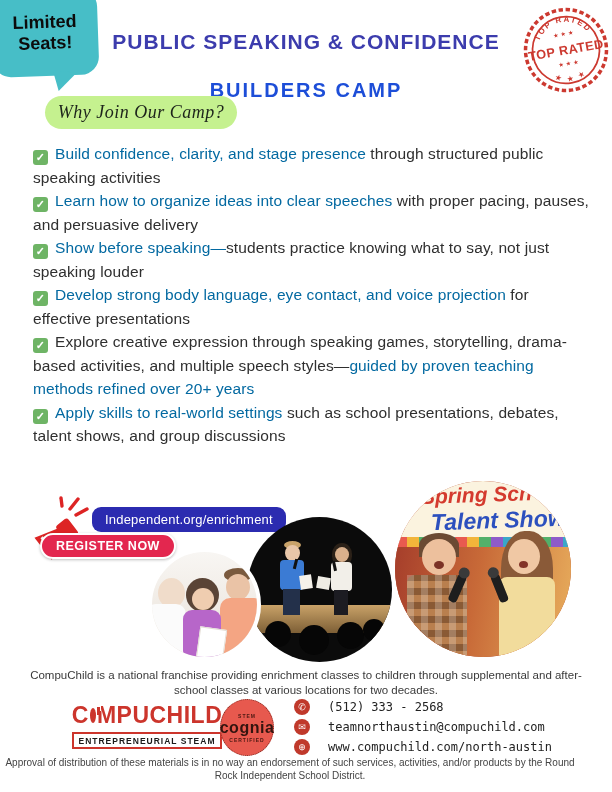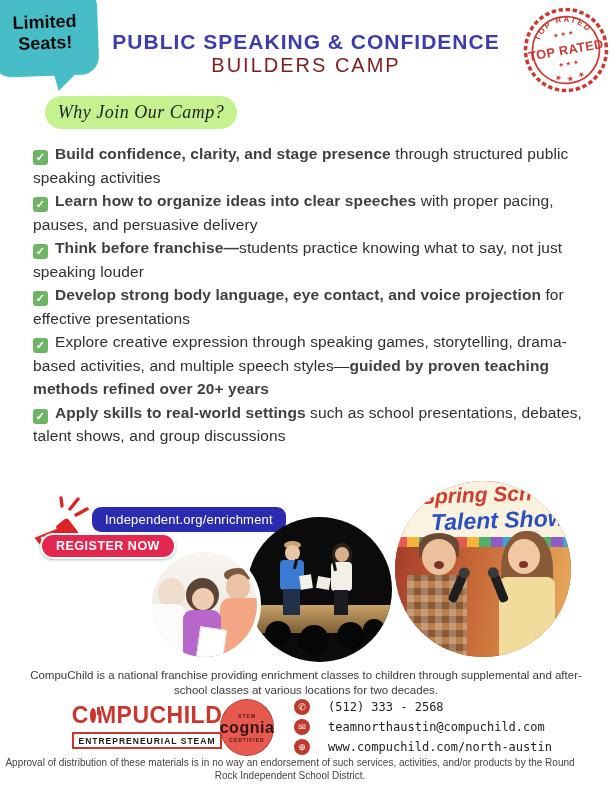--- a/index.html
+++ b/index.html
@@ -20,37 +20,37 @@
   .speech-bubble::after {
     content:""; position:absolute; left:58px; bottom:-16px;
     width:0; height:0;
     border-left:8px solid transparent; border-right:16px solid transparent;
     border-top:20px solid #47BEC7; transform:rotate(8deg);
   }
   .speech-bubble .txt { font-weight:bold; color:#0c0c0c; font-size:18px; line-height:21px; }
 
   .title-wrap { position:absolute; left:90px; right:90px; top:30px; text-align:center; }
   .title-line1 { color:#3C3CAD; font-size:21px; font-weight:800; letter-spacing:1px; }
-  .title-line2 { color:#7f1d1d; font-size:20px; font-weight:400; letter-spacing:2px; margin-top:0; }
+  .title-line2 { color:#1d4ed8; font-size:20px; font-weight:700; letter-spacing:2px; margin-top:25px; }
 
   .stamp { position:absolute; left:522px; top:6px; width:88px; height:88px; transform:rotate(-10deg); opacity:.92; }
 
   
   .why-pill {
     position:absolute; left:45px; top:96px; width:192px; height:33px;
     background:#C5F18F; border-radius:17px;
     display:flex; align-items:center; justify-content:center;
     font-family:"Liberation Serif", serif; font-style:italic;
     font-size:18px; color:#1d241b; letter-spacing:.5px;
   }
 
   
   .bullets { position:absolute; left:33px; top:142px; width:556px; }
   .bullets p { font-size:15.5px; line-height:23.5px; color:#2f2f2f; letter-spacing:.1px; }
-  .bullets .b { font-weight:bold; color:#404040; }
+  .bullets .b { font-weight:normal; color:#0369a1; }
   .check {
     display:inline-flex; align-items:center; justify-content:center;
     width:15px; height:15px; background:#6EB465; border-radius:3px;
     color:#ffffff; font-size:11px; font-weight:bold;
     margin-right:7px; vertical-align:-2px;
   }
 
   
   .megaphone { position:absolute; left:34px; top:496px; width:62px; height:64px; }
   .url-pill {
@@ -174,21 +174,21 @@
   <text x="50" y="55" font-size="14.5" font-weight="bold" fill="#C8291F" text-anchor="middle" letter-spacing="0.5" font-family="Liberation Sans, sans-serif">TOP RATED</text>
   <text x="50" y="34" font-size="7" fill="#C8291F" text-anchor="middle" font-family="DejaVu Sans, sans-serif">★ ★ ★</text>
   <text x="50" y="68" font-size="7" fill="#C8291F" text-anchor="middle" font-family="DejaVu Sans, sans-serif">★ ★ ★</text>
 </svg>
 
 <div class="why-pill">Why Join Our Camp?</div>
 
 <div class="bullets">
     <p><span class="check">✓</span><span class="b">Build confidence, clarity, and stage presence</span><span> through structured public speaking activities</span></p>
     <p><span class="check">✓</span><span class="b">Learn how to organize ideas into clear speeches</span><span> with proper pacing, pauses, and persuasive delivery</span></p>
-    <p><span class="check">✓</span><span class="b">Think before franchise—</span><span>students practice knowing what to say, not just speaking louder</span></p>
+    <p><span class="check">✓</span><span class="b">Show before speaking—</span><span>students practice knowing what to say, not just speaking louder</span></p>
     <p><span class="check">✓</span><span class="b">Develop strong body language, eye contact, and voice projection</span><span> for effective presentations</span></p>
     <p><span class="check">✓</span><span>Explore creative expression through speaking games, storytelling, drama-based activities, and multiple speech styles—</span><span class="b">guided by proven teaching methods refined over 20+ years</span></p>
     <p><span class="check">✓</span><span class="b">Apply skills to real-world settings</span><span> such as school presentations, debates, talent shows, and group discussions</span></p>
   </div>
 
 <svg class="megaphone" viewBox="0 0 62 64">
   <g stroke="#DD2424" stroke-width="3.4" stroke-linecap="round">
     <line x1="36" y1="13" x2="44" y2="3"></line>
     <line x1="42" y1="19" x2="53" y2="13"></line>
     <line x1="28" y1="10" x2="27" y2="2"></line>

